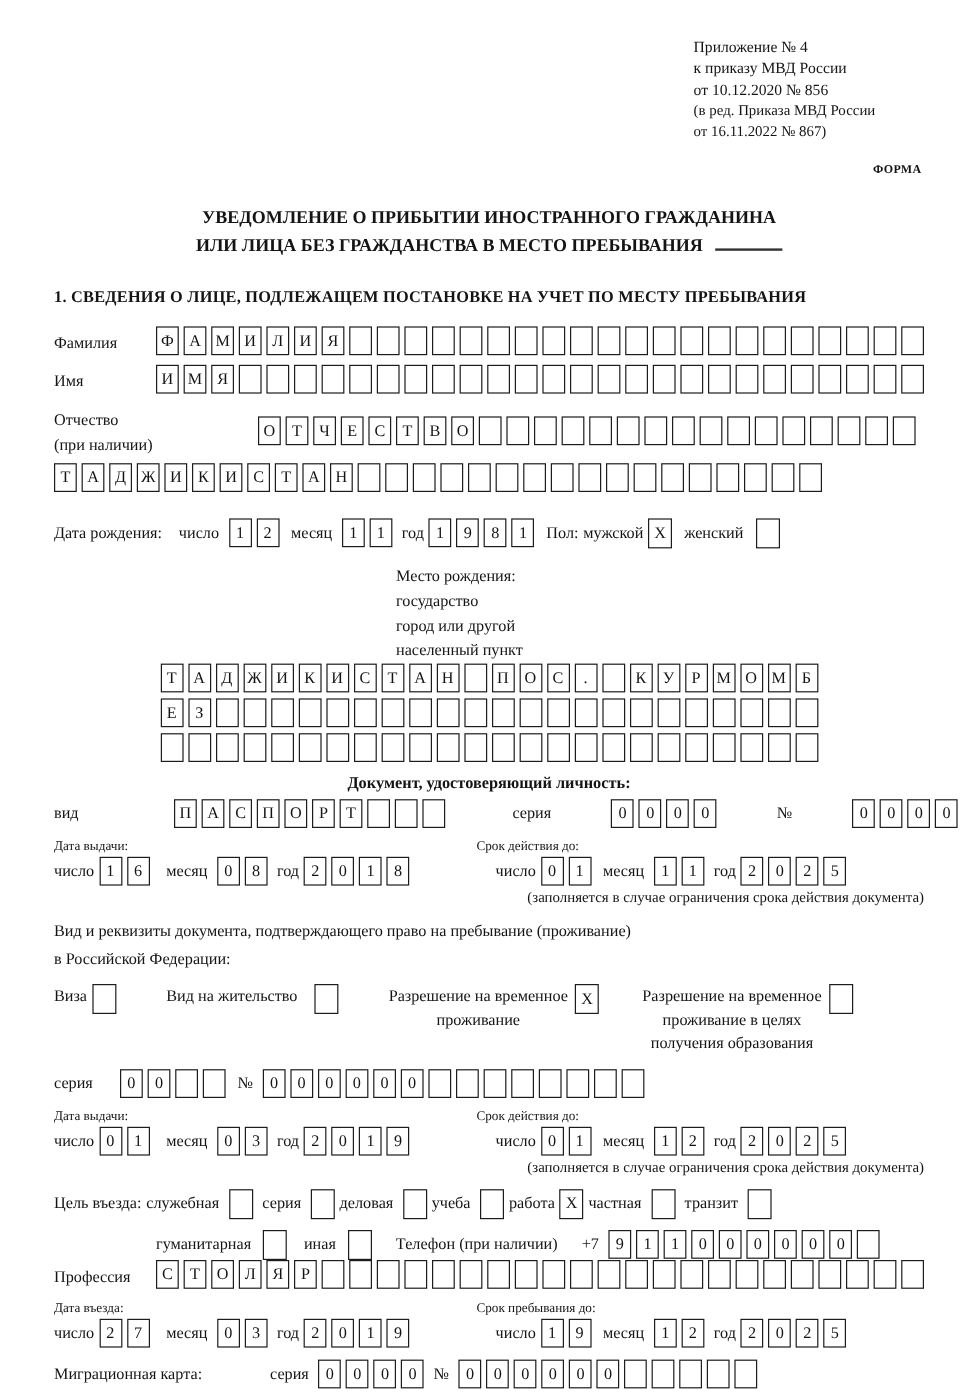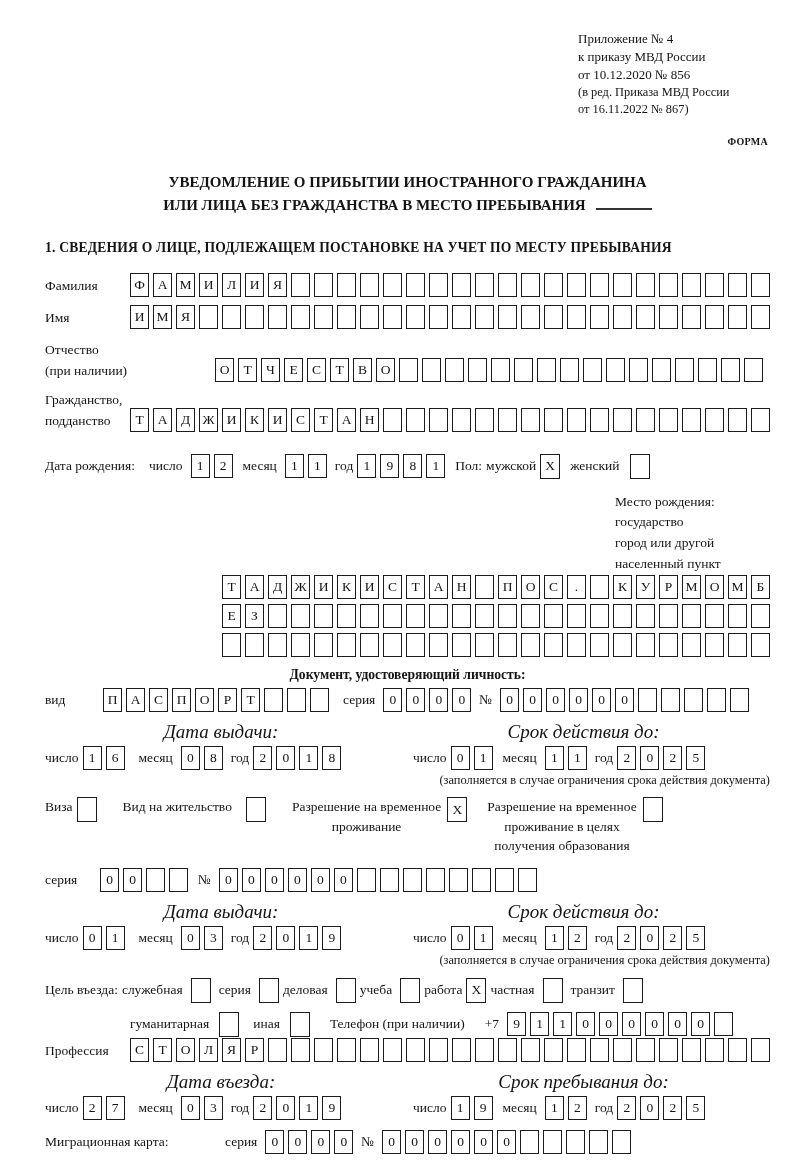--- a/index.html
+++ b/index.html
@@ -11,46 +11,46 @@
   .hdr{width:192px;margin-left:auto;font-size:13px;line-height:1.38;}
   .hdr .sub{font-size:12.4px;}
   .form-label{font-weight:bold;text-align:right;font-size:10px;margin:18px 2px 0 0;letter-spacing:.3px;}
 
   
   .title{margin-top:24px;text-align:center;font-weight:bold;font-size:15px;line-height:1.5;}
   .blankline{display:inline-block;width:56px;border-bottom:2px solid #333;vertical-align:baseline;margin-left:10px;}
   .sect{margin-top:24px;font-weight:bold;font-size:13.6px;letter-spacing:.2px;}
 
   
-  .frow{display:flex;align-items:flex-end;margin-top:7px;}
+  .frow{display:flex;align-items:center;margin-top:7px;}
   .flabel{font-size:13.5px;flex:none;padding-top:4px;line-height:1.55;}
   .w85{width:85px;} .w170{width:170px;} .w155{width:155px;} .w103{width:103px;}
   .boxcol{display:flex;flex-direction:column;gap:5px;}
 
   
   .boxrow{display:flex;gap:4px;flex:none;}
   .cb{box-sizing:border-box;flex:none;width:19px;height:24px;border:1.6px solid #1c1c1c;
       display:flex;align-items:center;justify-content:center;font-size:13.5px;background:#fff;}
   .chk{width:20px;height:25px;}
 
   
   .strip{display:flex;align-items:center;flex-wrap:nowrap;}
   .strip .t{font-size:13.5px;flex:none;}
   .ml4{margin-left:4px;} .ml8{margin-left:8px;} .ml10{margin-left:10px;}
   .ml14{margin-left:14px;} .ml20{margin-left:20px;} .ml26{margin-left:26px;}
 
   
   .dates{display:flex;margin-top:9px;}
   .dcol{width:352px;} .dcol2{flex:1;}
-  .dtitle{text-align:center;font-size:19px;margin-bottom:3px;font-style:italic;}
+  .dtitle{font-size:11px;margin-bottom:3px;}
   .note-r{text-align:right;font-size:12.4px;margin-top:3px;}
   .doc-head{text-align:center;font-weight:bold;font-size:13.6px;margin-top:10px;}
 
   
-  .opts{display:flex;align-items:flex-start;margin-top:9px;}
+  .opts{display:flex;align-items:flex-start;margin-top:9px;gap:16px;}
   .opt{display:flex;align-items:flex-start;}
   .opt .olabel{font-size:13.5px;line-height:1.45;}
   .opt .center{text-align:center;}
   .opt .chk{margin-left:6px;}
 
   .intro{font-size:13.5px;line-height:1.7;margin-top:9px;}
 </style>
 </head>
 <body>
 
@@ -169,24 +169,20 @@
         <span class="cb"></span>
         <span class="cb"></span>
         <span class="cb"></span>
         <span class="cb"></span>
         <span class="cb"></span>
         <span class="cb"></span>
       </div>
   </div>
 
   <div class="frow" style="margin-top:4px;">
-    <div class="flabel w85">
-      <div>Гражданство,</div>
-      <div>подданство</div>
-    </div>
     <div class="boxrow">
         <span class="cb">Т</span>
         <span class="cb">А</span>
         <span class="cb">Д</span>
         <span class="cb">Ж</span>
         <span class="cb">И</span>
         <span class="cb">К</span>
         <span class="cb">И</span>
         <span class="cb">С</span>
         <span class="cb">Т</span>
@@ -322,21 +318,21 @@
           <span class="cb"></span>
           <span class="cb"></span>
           <span class="cb"></span>
           <span class="cb"></span>
         </div>
     </div>
   </div>
 
   <div class="doc-head">Документ, удостоверяющий личность:</div>
 
-  <div class="strip" style="margin-top:5px;">
+  <div class="strip" style="margin-top:5px;gap:42px;">
     <span class="t" style="width:58px;">вид</span>
     <div class="boxrow">
         <span class="cb">П</span>
         <span class="cb">А</span>
         <span class="cb">С</span>
         <span class="cb">П</span>
         <span class="cb">О</span>
         <span class="cb">Р</span>
         <span class="cb">Т</span>
         <span class="cb"></span>
@@ -407,20 +403,24 @@
             <span class="cb">2</span>
             <span class="cb">0</span>
             <span class="cb">2</span>
             <span class="cb">5</span>
           </div>
       </div>
     </div>
   </div>
   <div class="note-r">(заполняется в случае ограничения срока действия документа)</div>
 
+  <div class="intro">
+    <div>Вид и реквизиты документа, подтверждающего право на пребывание (проживание)</div>
+    <div>в Российской Федерации:</div>
+  </div>
 
   <div class="opts">
     <div class="opt">
       <span class="olabel">Виза</span>
       <span class="cb chk" style="margin-left:4px;"></span>
     </div>
     <div class="opt ml26">
       <span class="olabel">Вид на жительство</span>
       <span class="cb chk" style="margin-left:14px;"></span>
     </div>

